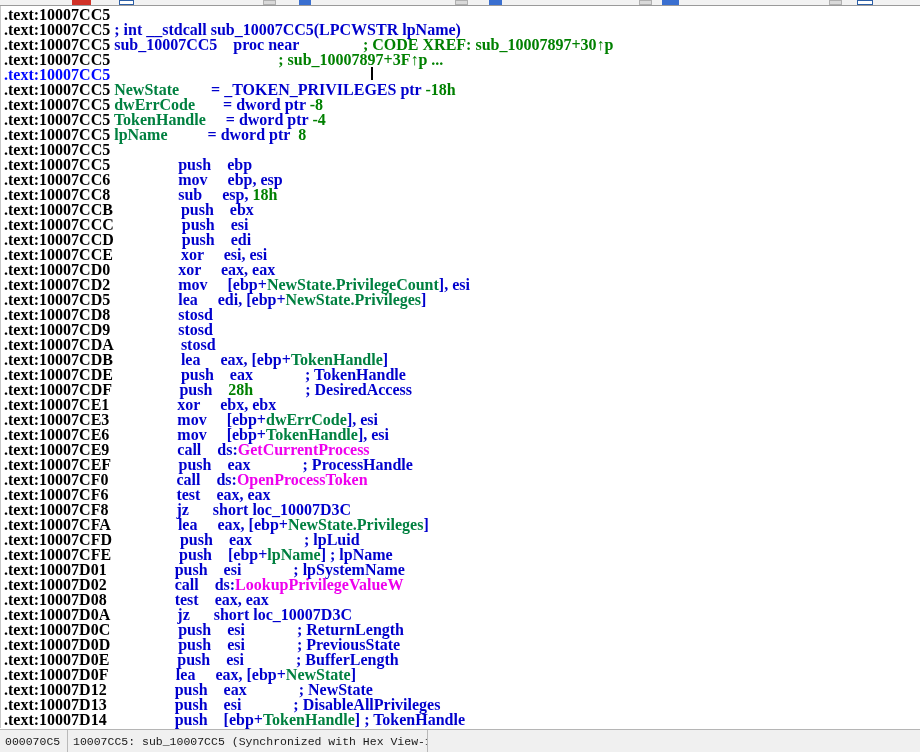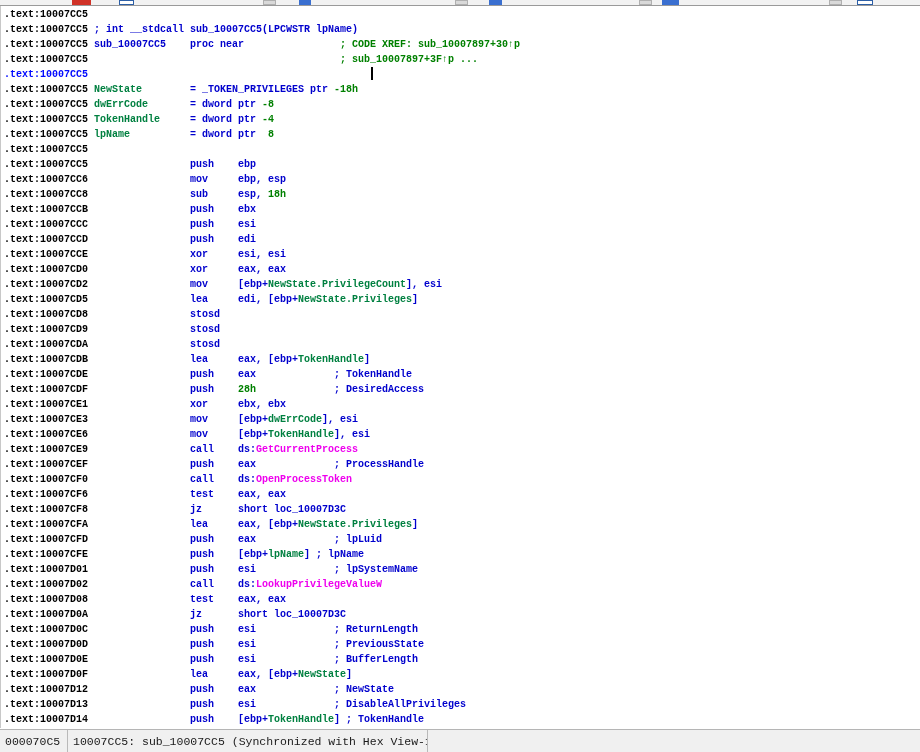--- a/index.html
+++ b/index.html
@@ -10,22 +10,22 @@
   
   .toolbar{
     position:absolute;left:0;top:0;width:920px;height:6px;
     background:#f2f2f2;border-bottom:1px solid #9a9a9a;box-sizing:border-box;
   }
   .frag{position:absolute;top:0;height:5px;box-sizing:border-box;}
   
   .listing{
     position:absolute;left:0;top:6px;width:804px;height:722px;
     border-left:1px solid #c8c8c8;box-sizing:border-box;
-    font-family:Liberation Mono, monospace;font-weight:bold;
-    font-size:10px;line-height:15px;white-space:pre;
+    font-family:Liberation Serif, serif;font-weight:bold;
+    font-size:16px;line-height:15px;white-space:pre;
     padding:1px 0 0 3px;cursor:text;
   }
   .asm-line{height:15px;}
   .caret{
     position:absolute;left:371px;top:67px;width:2px;height:13px;
     background:#000000;
   }
   
   .statusbar{
     position:absolute;left:0;bottom:0;width:920px;height:23px;

